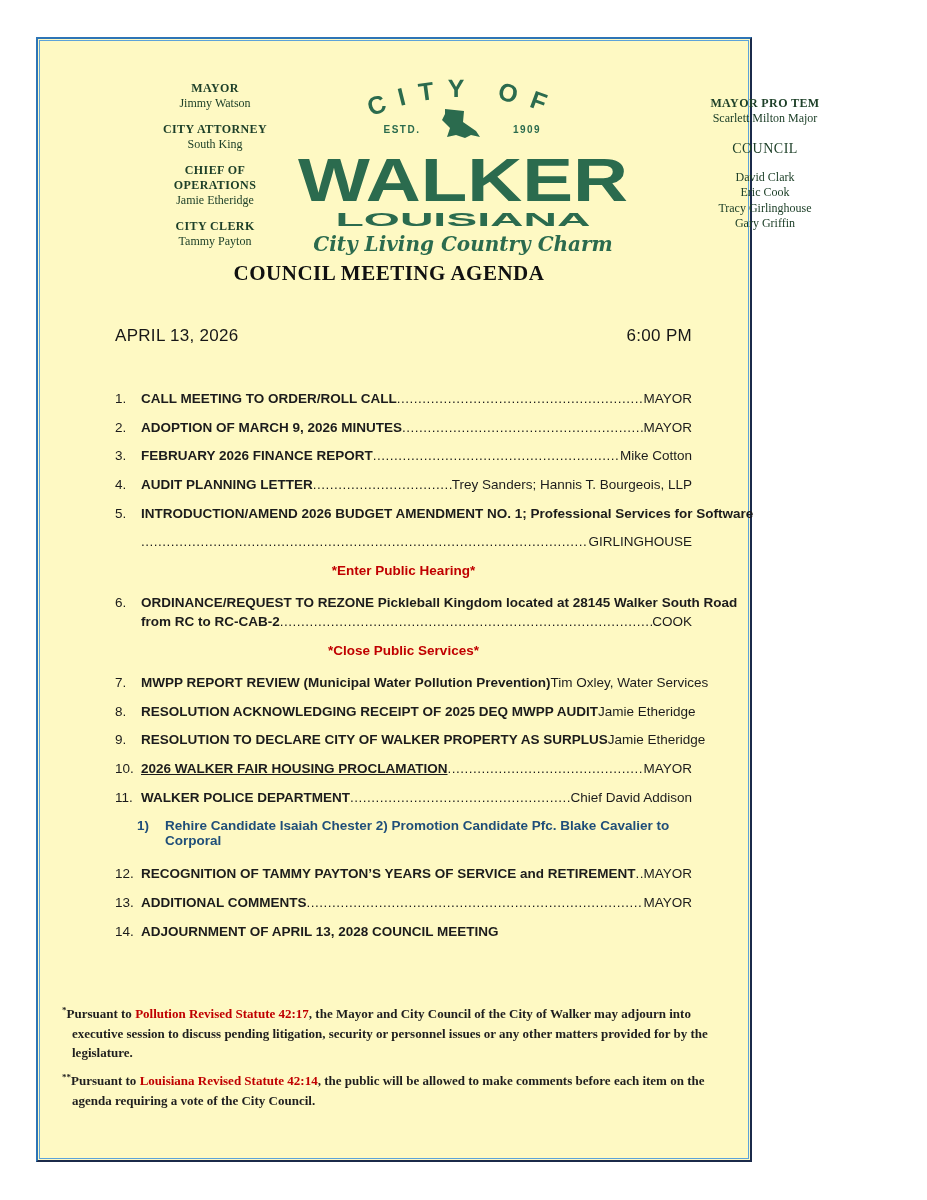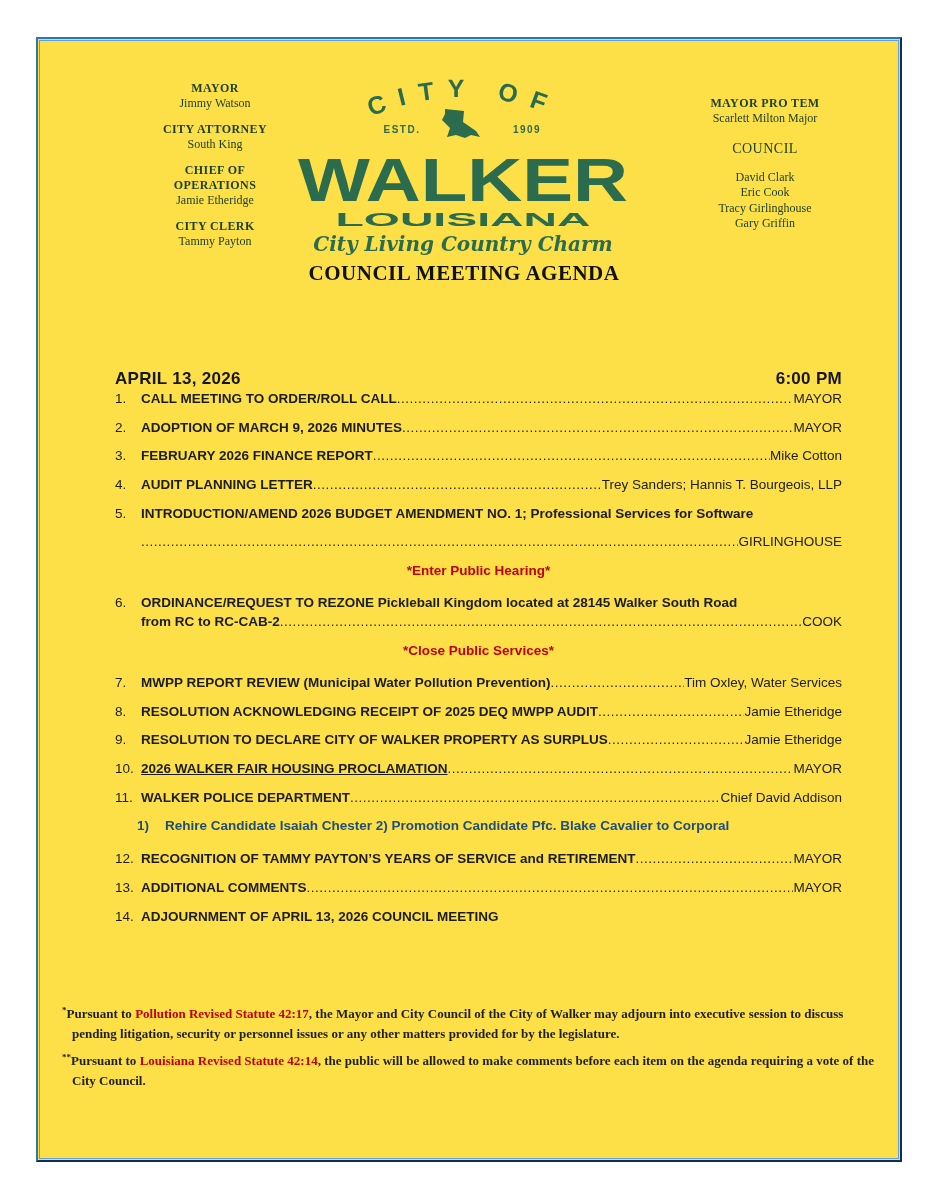--- a/index.html
+++ b/index.html
@@ -3,24 +3,24 @@
 <meta charset="utf-8">
 <style>
   * { margin:0; padding:0; box-sizing:border-box; }
   html,body { background:#ffffff; }
   body {
     width:927px; height:1200px; position:relative;
     font-family:"Liberation Sans", sans-serif; color:#1c1c1c;
   }
   
   .frame {
-    position:absolute; left:36px; top:37px; width:866px; height:1125px;
+    position:absolute; left:36px; top:37px; width:716px; height:1125px;
     border:2px solid #2e75b6;
     border-right-color:#1b2a4a; border-bottom-color:#1b2a4a;
-    background:#fde047;
+    background:#fef9c3;
   }
   .frame-inner {
     position:absolute; inset:1px; border:1px solid #5ca3d9;
   }
   .content { position:absolute; inset:0; }
 
   
   .officials {
     position:absolute; text-align:center; color:#1e4029;
     font-family:"Liberation Serif", serif; font-size:12px; line-height:1.25;
@@ -39,21 +39,21 @@
 
   
   .agenda-title {
     position:absolute; left:0; right:10px; top:222px; text-align:center;
     font-family:"Liberation Serif", serif; font-weight:bold; font-size:21px;
     letter-spacing:0.5px; color:#111;
   }
   .date-row {
     position:absolute; left:77px; right:58px; top:287px;
     display:flex; justify-content:space-between;
-    font-size:17px; font-weight:bold; letter-spacing:0.3px; color:#161616;margin-top:43px;
+    font-size:17px; font-weight:normal; letter-spacing:0.3px; color:#161616;
   }
 
   
   .list { position:absolute; left:77px; right:58px; top:352px; font-size:13.5px; }
   .item { display:flex; align-items:baseline; margin-bottom:12.5px; line-height:1.2; }
   .item.tight { margin-bottom:3px; }
   .num { flex:0 0 26px; white-space:nowrap; }
   .txt { flex:0 0 auto; white-space:nowrap;font-weight:bold; }
   .txt.u { text-decoration:underline; }
   .leader { flex:1 1 0; overflow:hidden; white-space:nowrap; }
@@ -248,21 +248,21 @@
 
       <div class="item">
         <span class="num">13.</span>
         <span class="txt">ADDITIONAL COMMENTS</span>
         <span class="leader"></span>
         <span class="right">MAYOR</span>
       </div>
 
       <div class="item">
         <span class="num">14.</span>
-        <span class="txt">ADJOURNMENT OF APRIL 13, 2026 COUNCIL MEETING</span>
+        <span class="txt">ADJOURNMENT OF APRIL 13, 2028 COUNCIL MEETING</span>
       </div>
     </div>
 
     <div class="footnotes">
       <div class="fn">
         <sup>*</sup><span>Pursuant to </span><span class="statute">Pollution Revised Statute 42:17</span><span>, the Mayor and City Council of the City of Walker may adjourn into executive session to discuss pending litigation, security or personnel issues or any other matters provided for by the legislature.</span>
       </div>
       <div class="fn">
         <sup>**</sup><span>Pursuant to </span><span class="statute">Louisiana Revised Statute 42:14</span><span>, the public will be allowed to make comments before each item on the agenda requiring a vote of the City Council.</span>
       </div>

